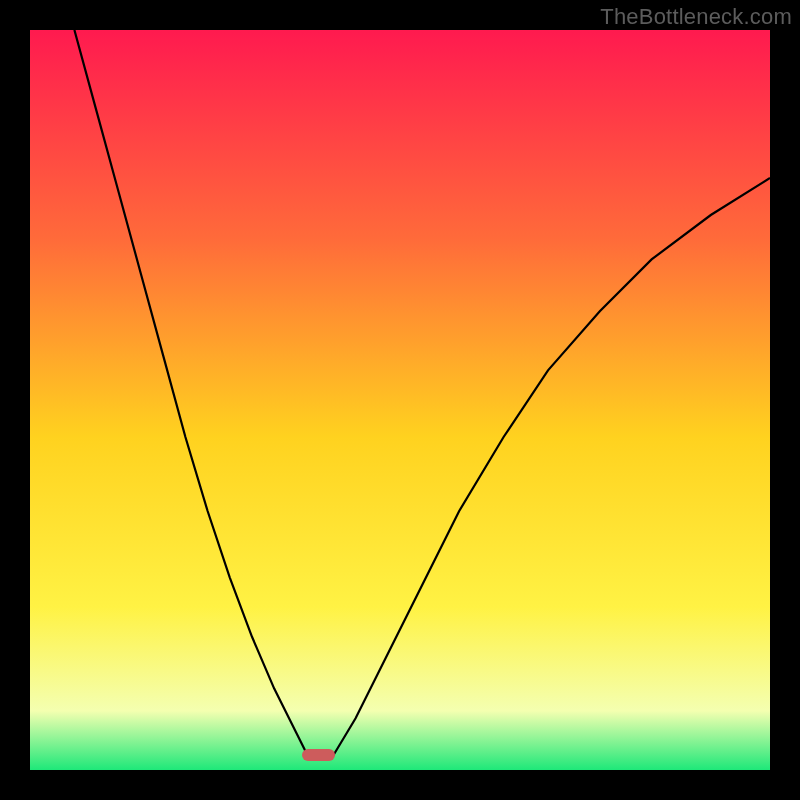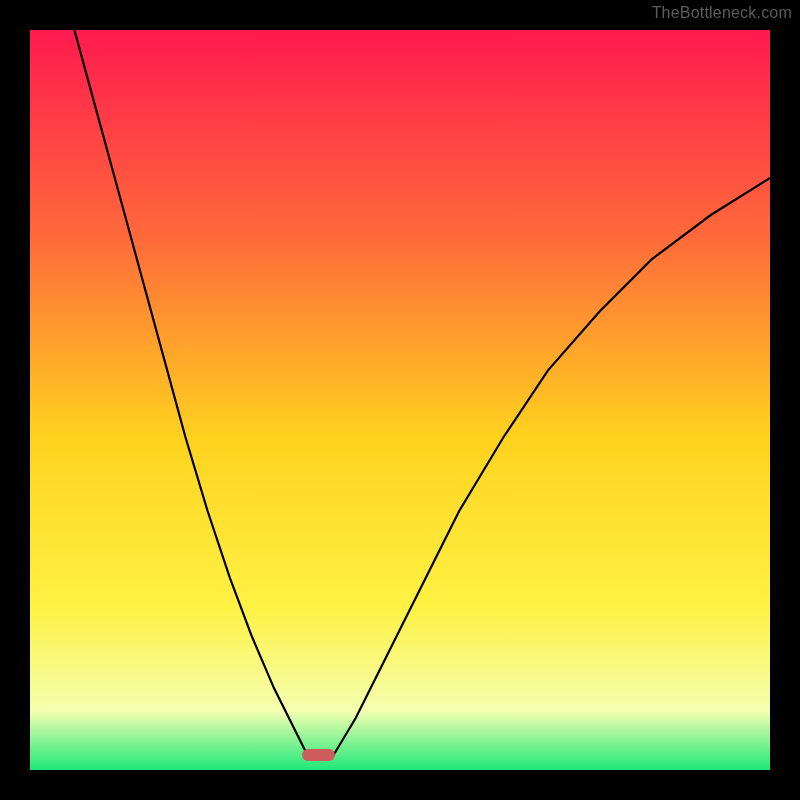--- a/index.html
+++ b/index.html
@@ -30,21 +30,21 @@
       var(--c-mid3) 78%,
       var(--c-mid4) 92%,
       var(--c-bot) 100%
     );
   }
   .watermark {
     position: absolute;
     top: 4px;
     right: 8px;
     color: #5c5c5c;
-    font-size: 16px;
+    font-size: 22px;
     font-weight: 500;
     letter-spacing: 0.2px;
     user-select: none;
   }
   svg.curve {
     position: absolute;
     inset: 0;
     width: 100%;
     height: 100%;
   }

